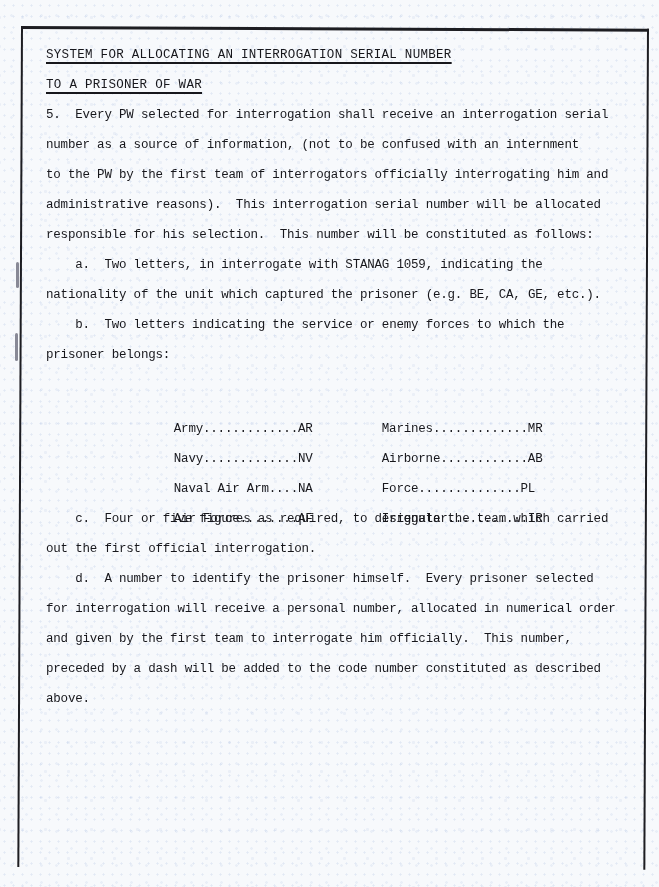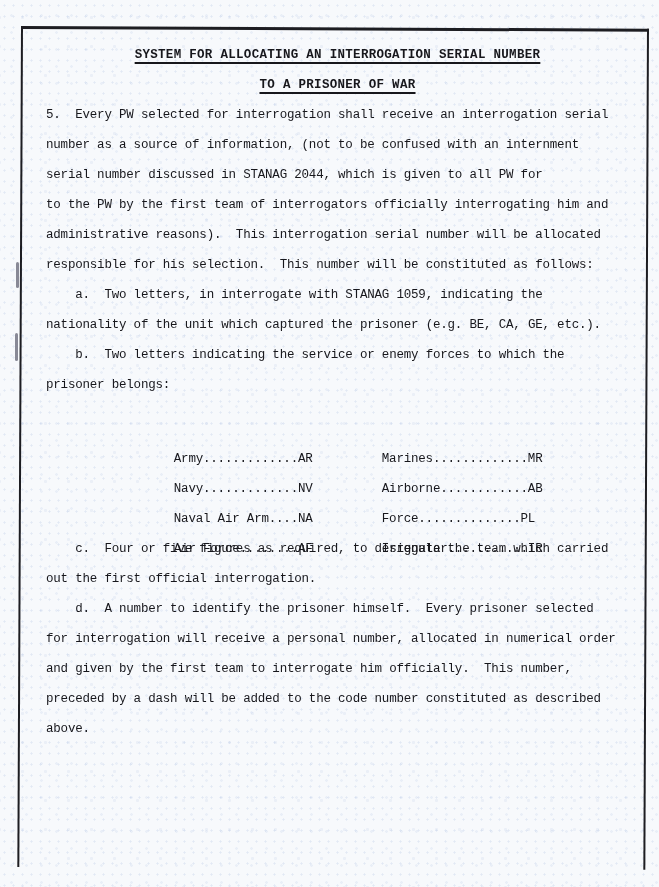--- a/index.html
+++ b/index.html
@@ -57,22 +57,22 @@
     line-height: 30px;
     letter-spacing: -0.2px;
   }
 
   .line {
     white-space: pre;
     height: 30px;
   }
 
   .title-line {
-    text-align: center;
-    font-weight: 700;
+    text-align: left;
+    font-weight: 400;
     text-decoration: underline;
     text-decoration-thickness: 1.5px;
     text-underline-offset: 4px;
     letter-spacing: 0.3px;
   }
 
   .svc-table { margin-top: 14px; }
   .svc-row { padding-left: 84px; }
   .svc-left { display: inline-block; width: 208px; white-space: pre; }
   .svc-right { white-space: pre; font-family: Liberation Mono, monospace; }
@@ -87,21 +87,20 @@
 <div class="smudge smudge-2"></div>
 
 <div class="page-content">
 
   <div class="line title-line">SYSTEM FOR ALLOCATING AN INTERROGATION SERIAL NUMBER</div>
   <div class="line title-line">TO A PRISONER OF WAR</div>
 
   <div>
     <div class="line">5.  Every PW selected for interrogation shall receive an interrogation serial</div>
     <div class="line">number as a source of information, (not to be confused with an internment</div>
-    <div class="line">serial number discussed in STANAG 2044, which is given to all PW for</div>
     <div class="line">to the PW by the first team of interrogators officially interrogating him and</div>
     <div class="line">administrative reasons).  This interrogation serial number will be allocated</div>
     <div class="line">responsible for his selection.  This number will be constituted as follows:</div>
   </div>
 
   <div>
     <div class="line">    a.  Two letters, in interrogate with STANAG 1059, indicating the</div>
     <div class="line">nationality of the unit which captured the prisoner (e.g. BE, CA, GE, etc.).</div>
   </div>
 

